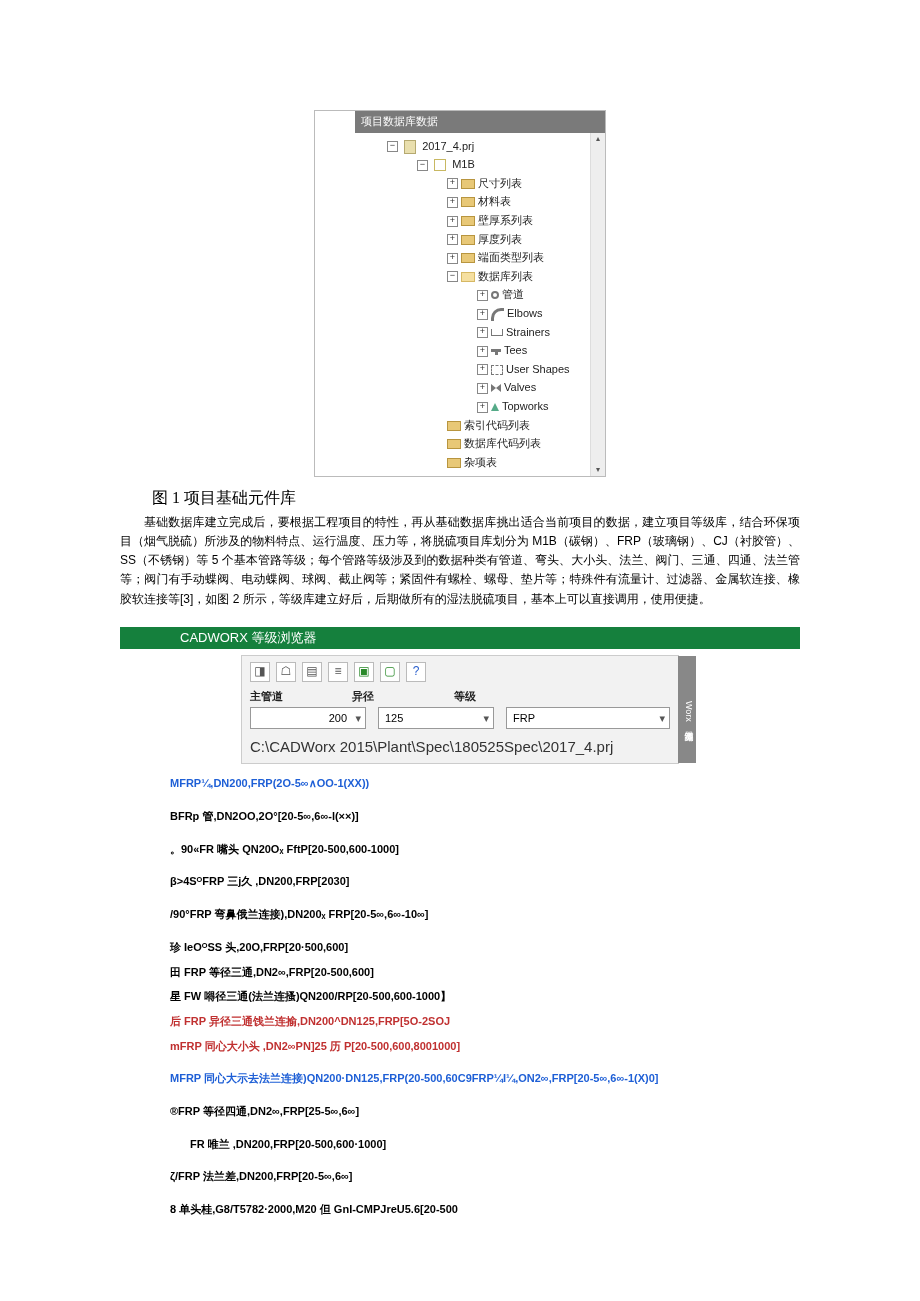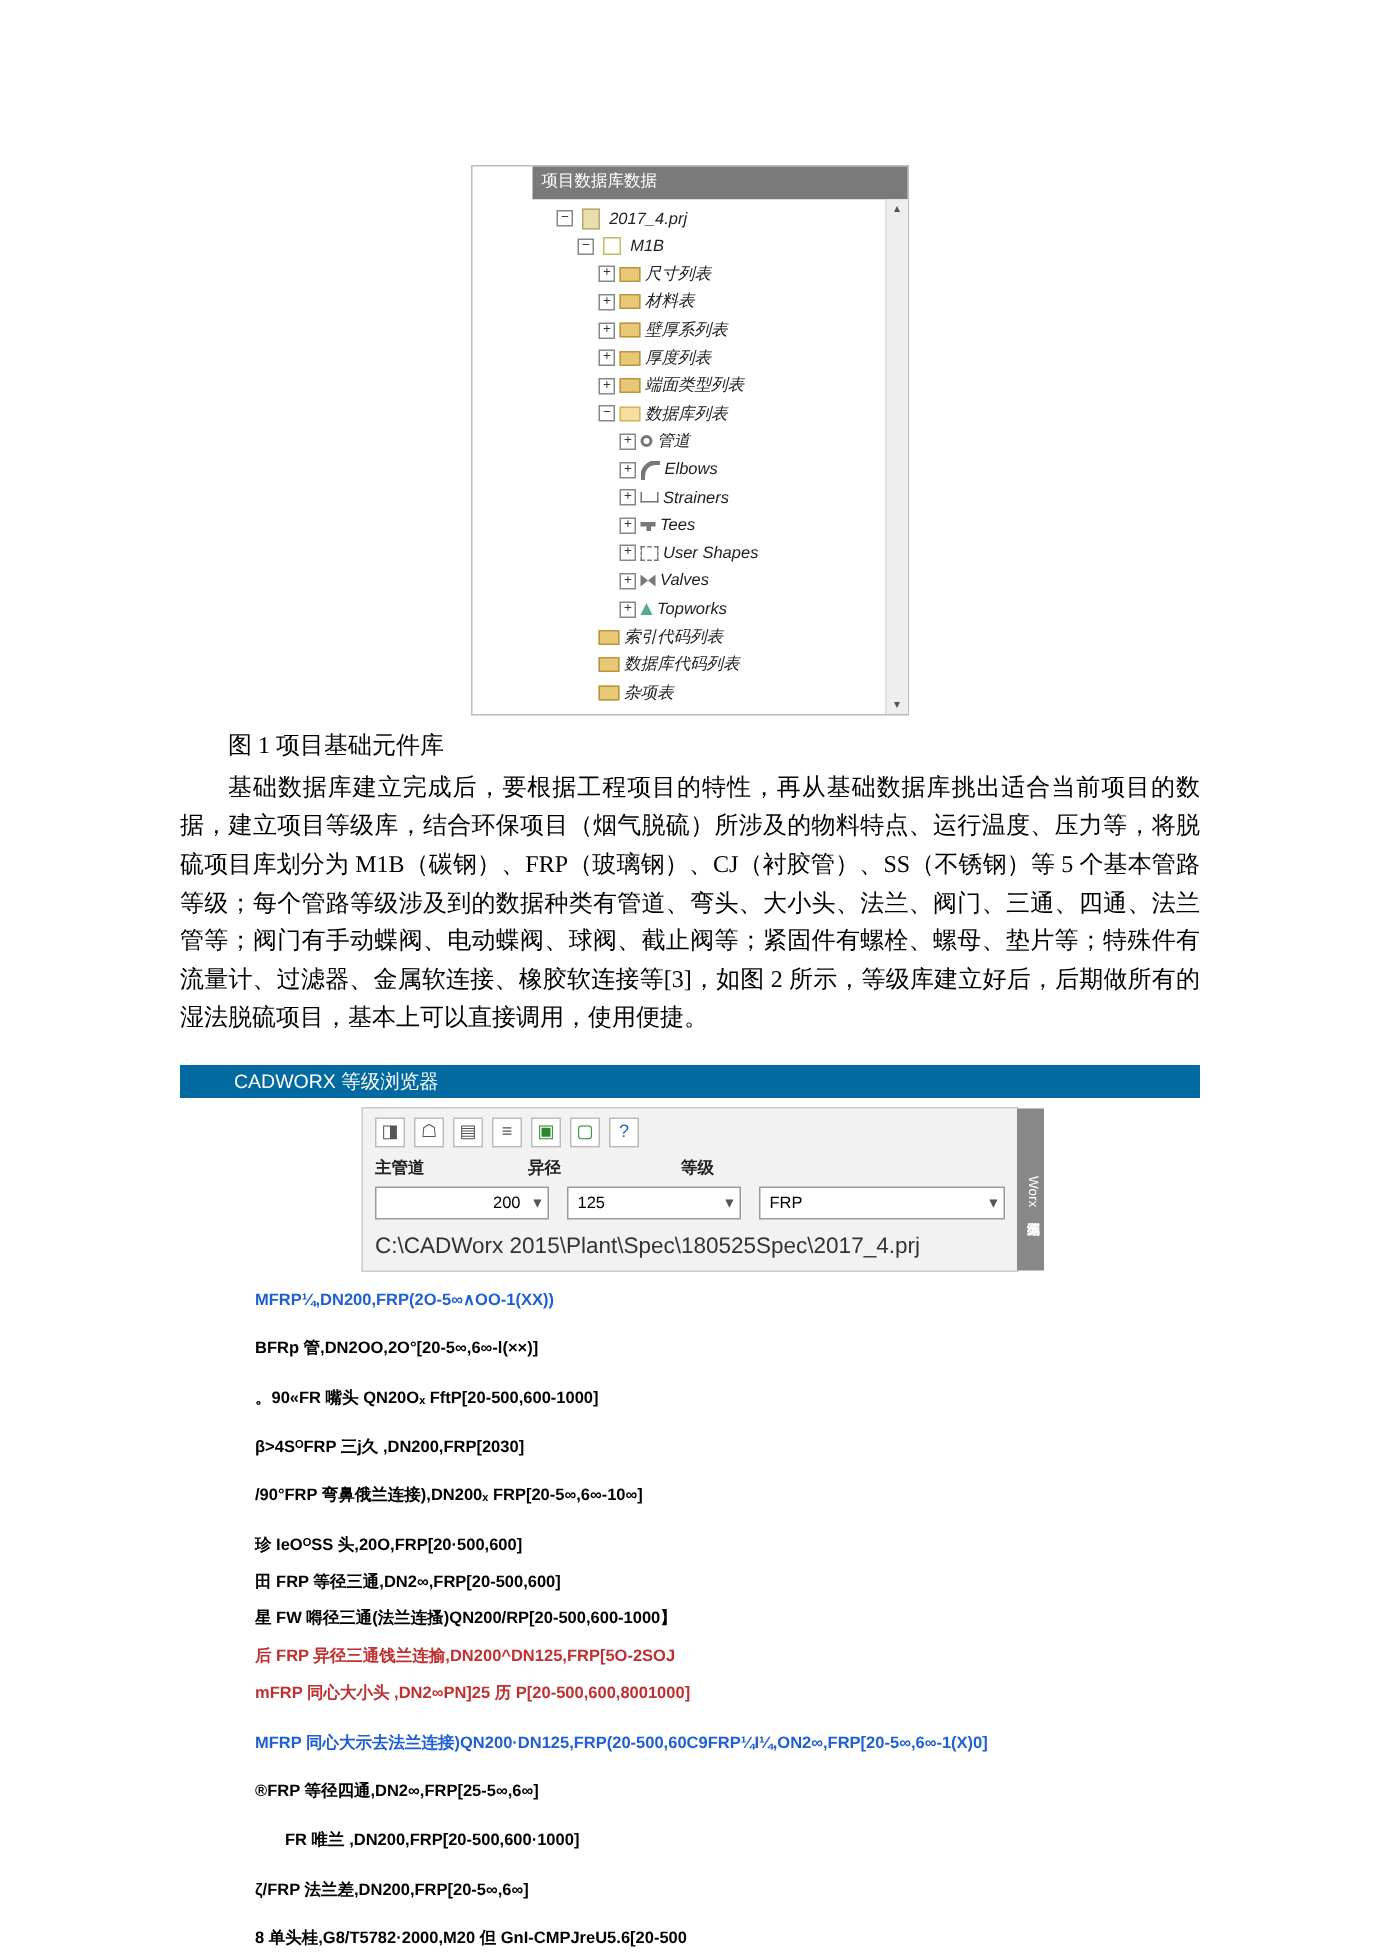--- a/index.html
+++ b/index.html
@@ -49,21 +49,21 @@
     left: 0; right: 0;
     height: 12px;
     text-align: center;
     font-size: 8px;
     color: #555;
     line-height: 12px;
   }
   .tree-scroll .arrow.up { top: 0; }
   .tree-scroll .arrow.down { bottom: 0; }
   .tree ul { list-style: none; margin: 0; padding-left: 14px; }
-  .tree li { margin: 1px 0; white-space: nowrap; font-style: italic; }
+  .tree li { margin: 1px 16px; white-space: nowrap; }
   .toggle {
     display: inline-block;
     width: 9px; height: 9px;
     border: 1px solid #888;
     text-align: center;
     line-height: 7px;
     font-size: 9px;
     margin-right: 3px;
     vertical-align: middle;
     background: #fff;
@@ -136,37 +136,37 @@
   .caption {
     text-indent: 2em;
     margin: 2px 0;
     font-family: "SimSun", serif;
     font-size: 16px;
   }
   .para {
     text-indent: 2em;
     margin: 2px 0;
     text-align: justify;
-    font-family: Liberation Serif, serif;
-    font-size: 16px;
+    font-family: Liberation Sans, sans-serif;
+    font-size: 12px;
   }
 
   
   .cadworx-block {
     margin-top: 18px;
   }
   .cadworx-titlebar {
-    background: #0369a1;
+    background: #15803d;
     color: #fff;
     width: 100%;
     height: 22px;
     line-height: 22px;
     font-family: "SimSun", Arial, sans-serif;
     font-size: 13px;
-    padding-left: 36px;
+    padding-left: 60px;
     box-sizing: border-box;
   }
   .cadworx-toolbar-wrap {
     display: flex;
     justify-content: center;
     background: #fff;
   }
   .cadworx-panel {
     width: 420px;
     border: 1px solid #ccc;

